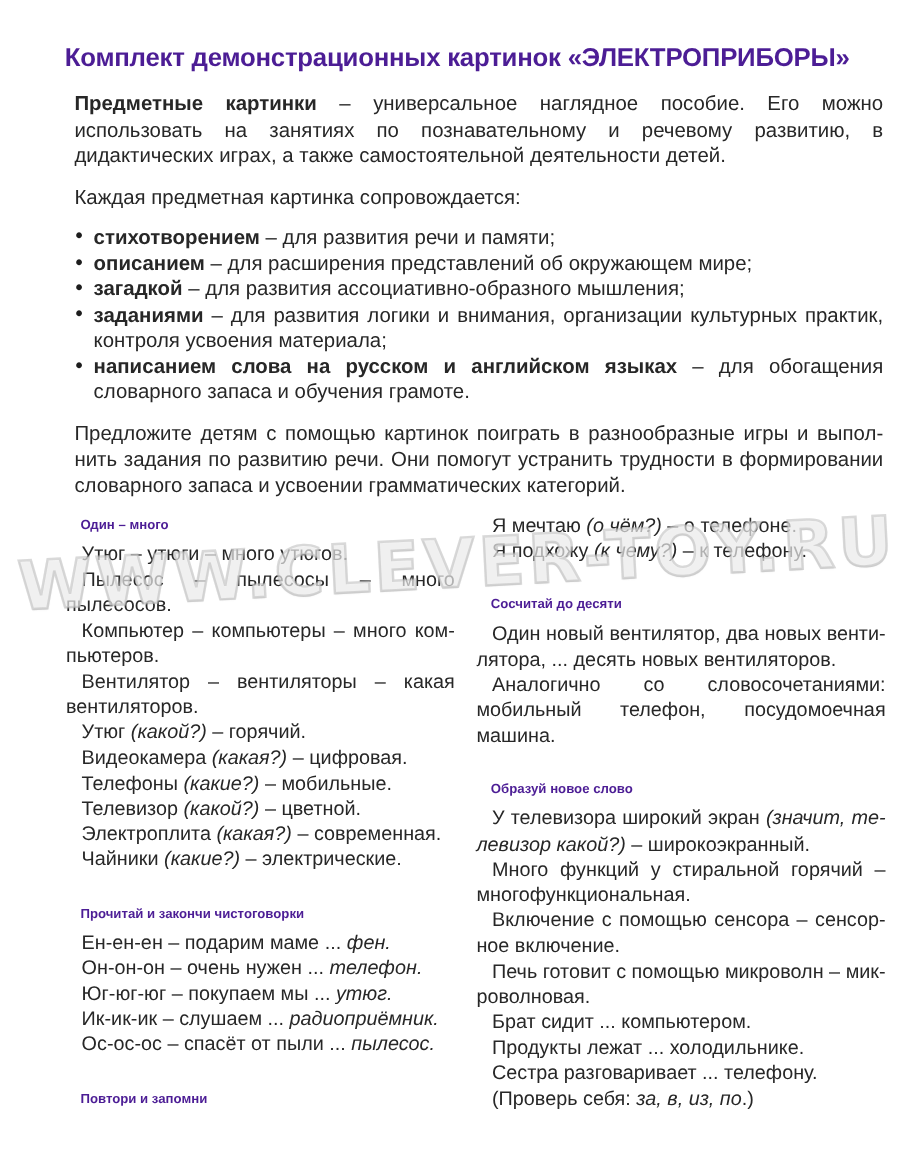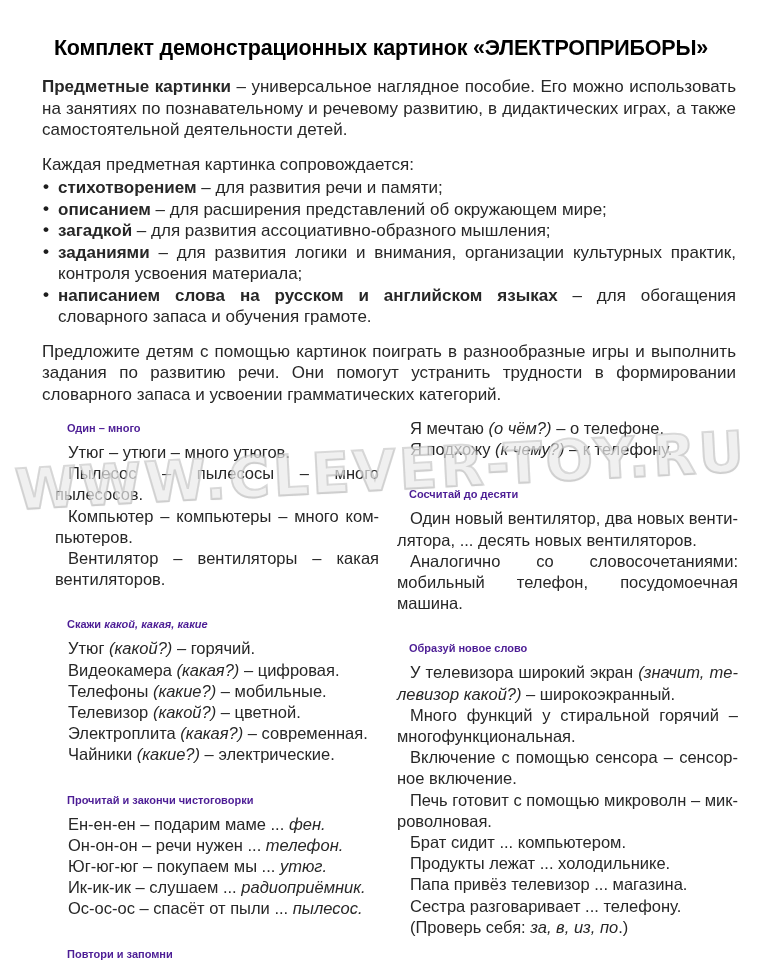--- a/index.html
+++ b/index.html
@@ -12,31 +12,31 @@
     overflow:hidden;
   }
   .b{font-weight:700;}
   .i{font-style:italic;}
   h1{
     margin:36px 24px 16px;
     text-align:center;
     font-size:21.5px;
     line-height:24px;
     letter-spacing:-0.2px;
-    color:#000000;
+    color:#4c1d95;
     font-weight:700;
   }
-  .content{padding:0 26px 0 42px;}
+  .content{padding:0 26px 0 62px;}
   .para{
     margin:0 0 13px 0;
     font-size:17px;
     line-height:21.5px;
     text-align:justify;
   }
-  .para.lead{margin-bottom:2px;text-align:left;}
+  .para.lead{margin-bottom:12px;text-align:left;}
   ul.bullets{
     list-style:none;
     margin:0 0 13px 0;
     padding:0;
   }
   ul.bullets li{
     position:relative;
     padding-left:16px;
     font-size:17px;
     line-height:21.5px;
@@ -118,32 +118,31 @@
   <div class="columns">
     <div class="col left">
         <section>
           <h3><span class="b">Один – много</span></h3>
           <p class="line"><span>Утюг – утюги – много утюгов.</span></p>
           <p class="line"><span>Пылесос – пылесосы – много пылесосов.</span></p>
           <p class="line"><span>Компьютер – компьютеры – много ком­пьютеров.</span></p>
           <p class="line"><span>Вентилятор – вентиляторы – какая венти­ляторов.</span></p>
         </section>
         <section>
-          <h3><span class="b">Скажи </span><span class="b i">какой, какая, какие</span></h3>
           <p class="line"><span>Утюг </span><span class="i">(какой?)</span><span> – горячий.</span></p>
           <p class="line"><span>Видеокамера </span><span class="i">(какая?)</span><span> – цифровая.</span></p>
           <p class="line"><span>Телефоны </span><span class="i">(какие?)</span><span> – мобильные.</span></p>
           <p class="line"><span>Телевизор </span><span class="i">(какой?)</span><span> – цветной.</span></p>
           <p class="line"><span>Электроплита </span><span class="i">(какая?)</span><span> – современная.</span></p>
           <p class="line"><span>Чайники </span><span class="i">(какие?)</span><span> – электрические.</span></p>
         </section>
         <section>
           <h3><span class="b">Прочитай и закончи чистоговорки</span></h3>
           <p class="line"><span>Ен-ен-ен – подарим маме ... </span><span class="i">фен.</span></p>
-          <p class="line"><span>Он-он-он – речи нужен ... </span><span class="i">телефон.</span></p>
+          <p class="line"><span>Он-он-он – очень нужен ... </span><span class="i">телефон.</span></p>
           <p class="line"><span>Юг-юг-юг – покупаем мы ... </span><span class="i">утюг.</span></p>
           <p class="line"><span>Ик-ик-ик – слушаем ... </span><span class="i">радиоприёмник.</span></p>
           <p class="line"><span>Ос-ос-ос – спасёт от пыли ... </span><span class="i">пылесос.</span></p>
         </section>
         <section>
           <h3><span class="b">Повтори и запомни</span></h3>
         </section>
       </div>
     <div class="col right">
       <div>
@@ -159,21 +158,20 @@
           <section>
             <h3><span class="b">Образуй новое слово</span></h3>
             <p class="line"><span>У телевизора широкий экран </span><span class="i">(значит, те­левизор какой?)</span><span> – широкоэкранный.</span></p>
             <p class="line"><span>Много функций у стиральной горячий – многофункциональная.</span></p>
             <p class="line"><span>Включение с помощью сенсора – сенсор­ное включение.</span></p>
             <p class="line"><span>Печь готовит с помощью микроволн – мик­роволновая.</span></p>
           </section>
           <section>
             <p class="line"><span>Брат сидит ... компьютером.</span></p>
             <p class="line"><span>Продукты лежат ... холодильнике.</span></p>
-            <p class="line"><span>Папа привёз телевизор ... магазина.</span></p>
             <p class="line"><span>Сестра разговаривает ... телефону.</span></p>
             <p class="line"><span>(Проверь себя: </span><span class="i">за, в, из, по</span><span>.)</span></p>
           </section>
         </div>
 
     </div>
   </div>
 </div>
 
 </body></html>

